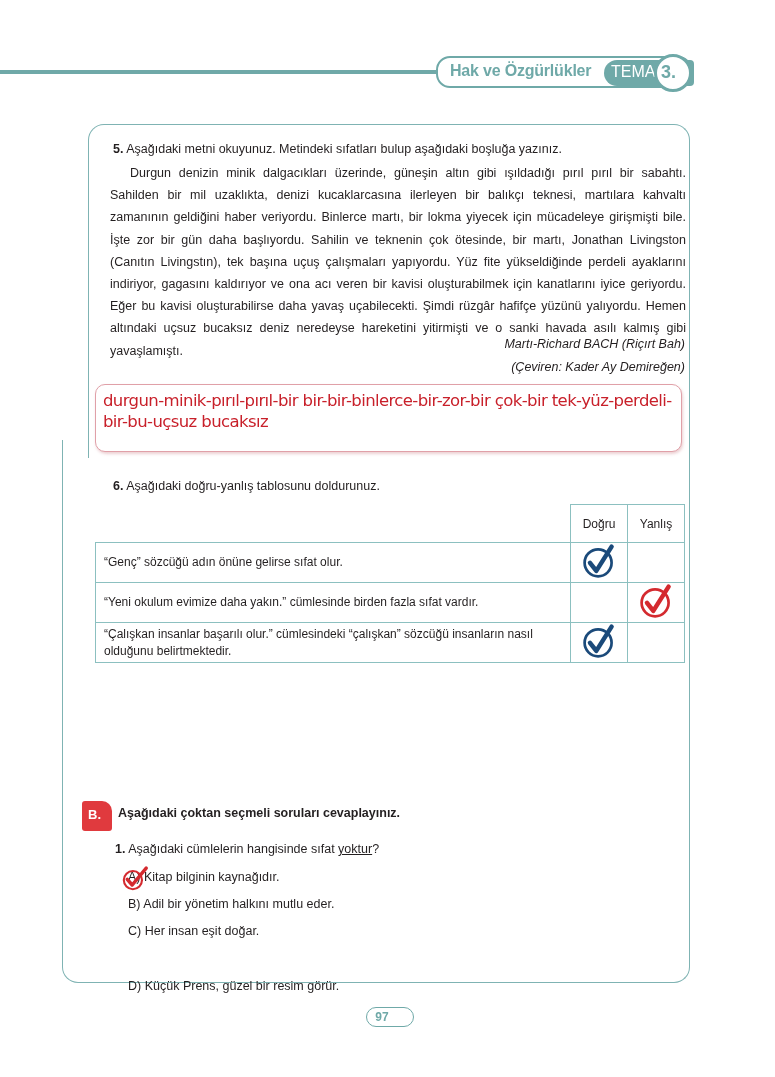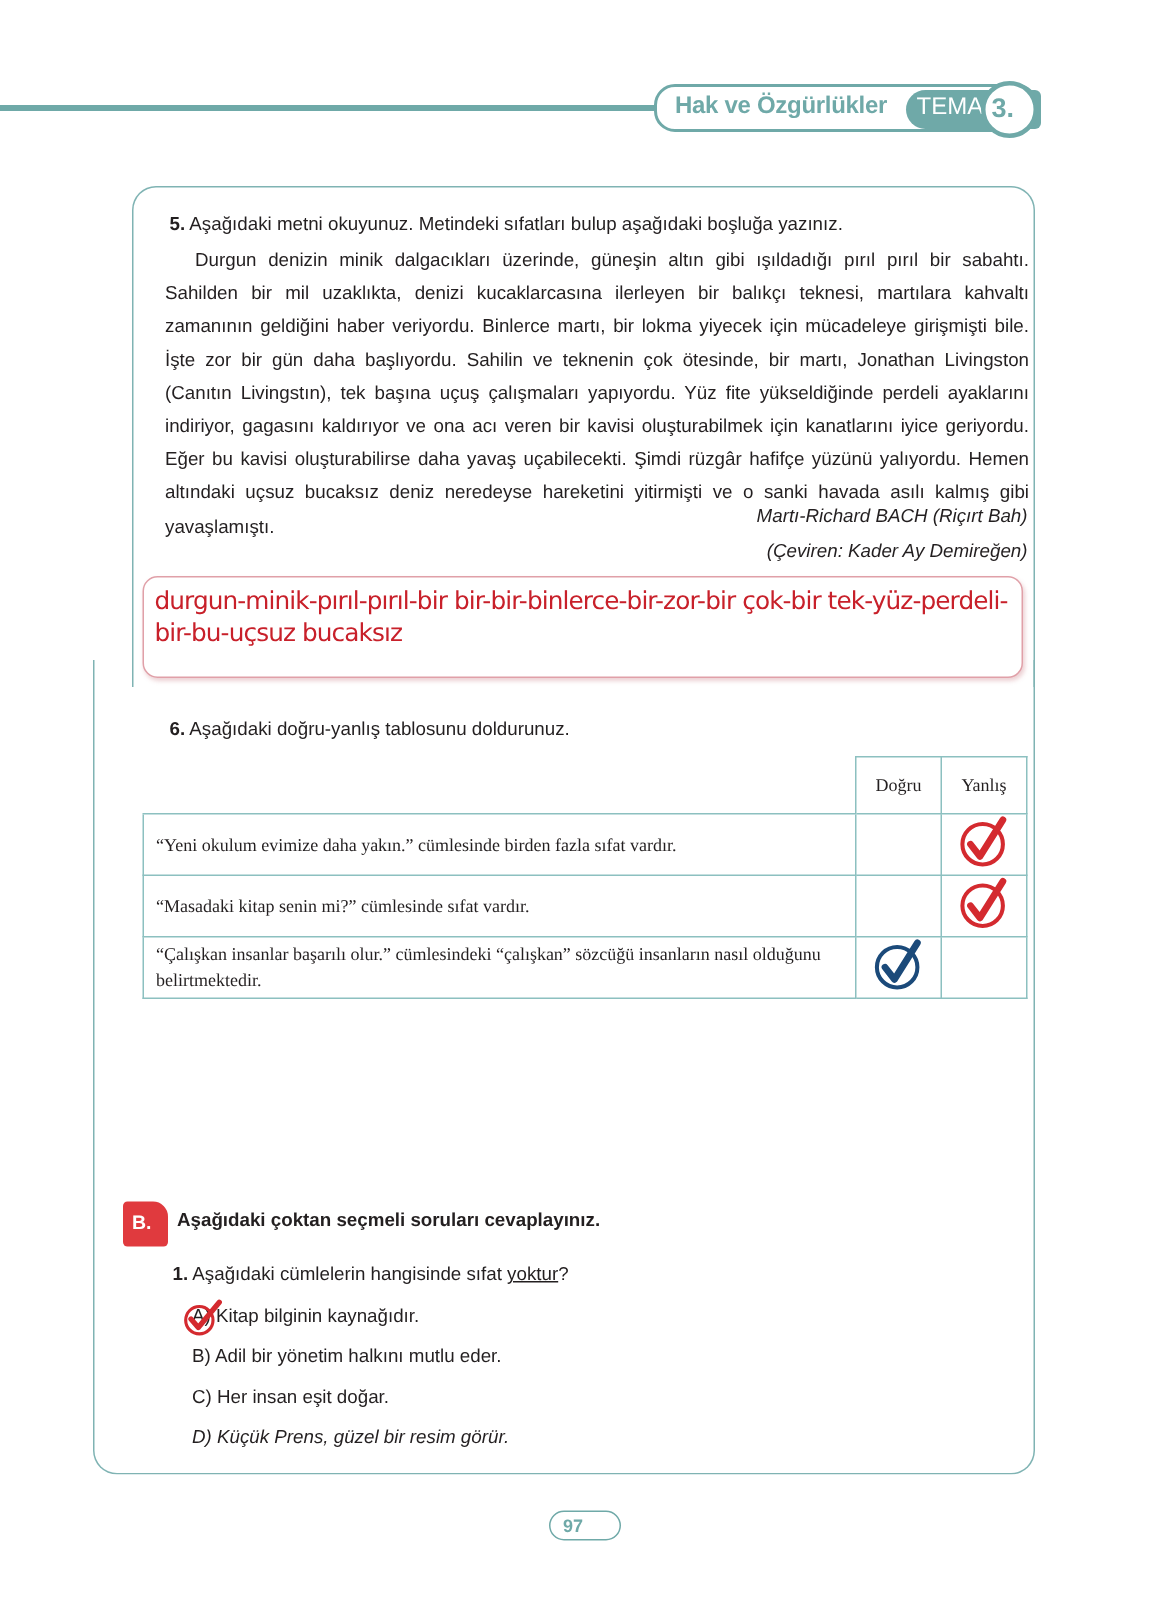--- a/index.html
+++ b/index.html
@@ -33,21 +33,21 @@
   .passage p { text-indent: 0; }
   .attrib { position: absolute; right: 90px; font-size: 12.5px; font-style: italic; color: #231f20; text-align: right; }
 
   .answer-box { position: absolute; left: 95px; top: 384px; width: 587px; height: 68px;
     border: 1.5px solid #e0a0a8; border-radius: 10px; box-shadow: 1px 2px 3px rgba(200,120,130,0.35); background: #fff; }
   .answer-text { position: absolute; left: 103px; top: 390px; width: 570px; font-size: 16.5px;
     line-height: 21px; color: #c8202a; font-family: "DejaVu Sans", sans-serif; letter-spacing: -0.6px; }
 
   
   .tf-table { position: absolute; left: 95px; top: 504px; border-collapse: collapse; font-size: 12px; }
-  .tf-table td, .tf-table th { border: 1.5px solid #8cc0c0; font-family: Liberation Serif, serif; }
+  .tf-table td, .tf-table th { border: 1.5px solid #8cc0c0; }
   .tf-table th { font-weight: normal; height: 38px; text-align: center; color: #231f20; }
   .tf-table th.blank { border: none; border-bottom: 1.5px solid #8cc0c0; }
   .tf-table td.stmt { width: 475px; padding: 2px 8px; line-height: 17px; color: #231f20; }
   .tf-table td.mark { width: 57px; text-align: center; vertical-align: middle; position: relative; }
   .tf-table tr.row-a td { height: 37px; }
   .tf-table tr.row-b td { height: 37px; }
   .check { display: inline-block; width: 36px; height: 36px; }
 
   
   .sec-b-badge { position: absolute; left: 82px; top: 801px; width: 30px; height: 30px; background: #e03a3e;
@@ -101,31 +101,31 @@
 <table class="tf-table">
   <thead>
     <tr>
       <th class="blank"></th>
       <th class="col-head" style="width:57px;">Doğru</th>
       <th class="col-head" style="width:57px;">Yanlış</th>
     </tr>
   </thead>
   <tbody>
     <tr class="row-a">
-      <td class="stmt">“Yeni okulum evimize daha yakın.” cümlesinde birden fazla sıfat vardır.</td>
-      <td class="mark"></td>
+      <td class="stmt">“Genç” sözcüğü adın önüne gelirse sıfat olur.</td>
       <td class="mark">
         <svg class="check" viewBox="0 0 40 40">
-            <circle cx="19" cy="22" r="15" fill="none" stroke="#d42a2f" stroke-width="3"></circle>
-            <path d="M10 22 L17 31 L34 4" fill="none" stroke="#d42a2f" stroke-width="5" stroke-linecap="round" stroke-linejoin="round"></path>
+            <circle cx="19" cy="22" r="15" fill="none" stroke="#1b4a7a" stroke-width="3"></circle>
+            <path d="M10 22 L17 31 L34 4" fill="none" stroke="#1b4a7a" stroke-width="5" stroke-linecap="round" stroke-linejoin="round"></path>
           </svg>
       </td>
+      <td class="mark"></td>
     </tr>
     <tr class="row-a">
-      <td class="stmt">“Masadaki kitap senin mi?” cümlesinde sıfat vardır.</td>
+      <td class="stmt">“Yeni okulum evimize daha yakın.” cümlesinde birden fazla sıfat vardır.</td>
       <td class="mark"></td>
       <td class="mark">
         <svg class="check" viewBox="0 0 40 40">
             <circle cx="19" cy="22" r="15" fill="none" stroke="#d42a2f" stroke-width="3"></circle>
             <path d="M10 22 L17 31 L34 4" fill="none" stroke="#d42a2f" stroke-width="5" stroke-linecap="round" stroke-linejoin="round"></path>
           </svg>
       </td>
     </tr>
     <tr class="row-b">
       <td class="stmt">“Çalışkan insanlar başarılı olur.” cümlesindeki “çalışkan” sözcüğü insanların nasıl olduğunu belirtmektedir.</td>
@@ -159,19 +159,19 @@
   </svg>
 
 <div class="mc-opt" style="top:897px;">
   <span>B)</span>
   <span>Adil bir yönetim halkını mutlu eder.</span>
 </div>
 <div class="mc-opt" style="top:924px;">
   <span>C)</span>
   <span>Her insan eşit doğar.</span>
 </div>
-<div class="mc-opt" style="top:951px;font-style:italic;">
+<div class="mc-opt" style="top:979px;">
   <span>D)</span>
   <span>Küçük Prens, güzel bir resim görür.</span>
 </div>
 
 <div class="page-pill"></div>
 <div class="page-num">97</div>
 
 </body></html>

